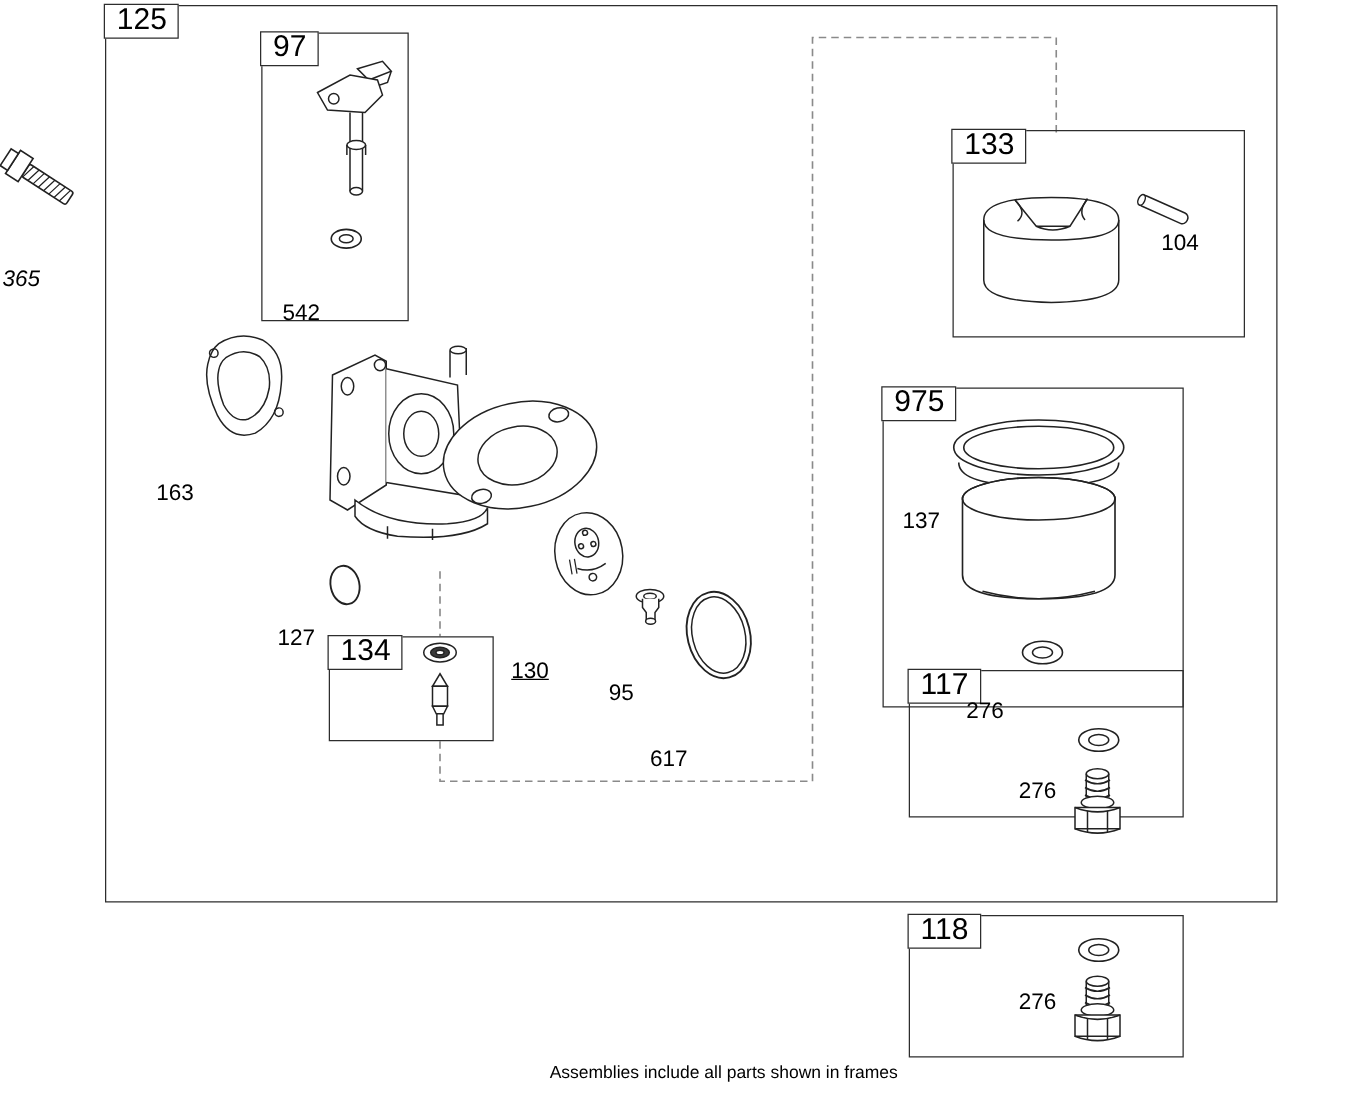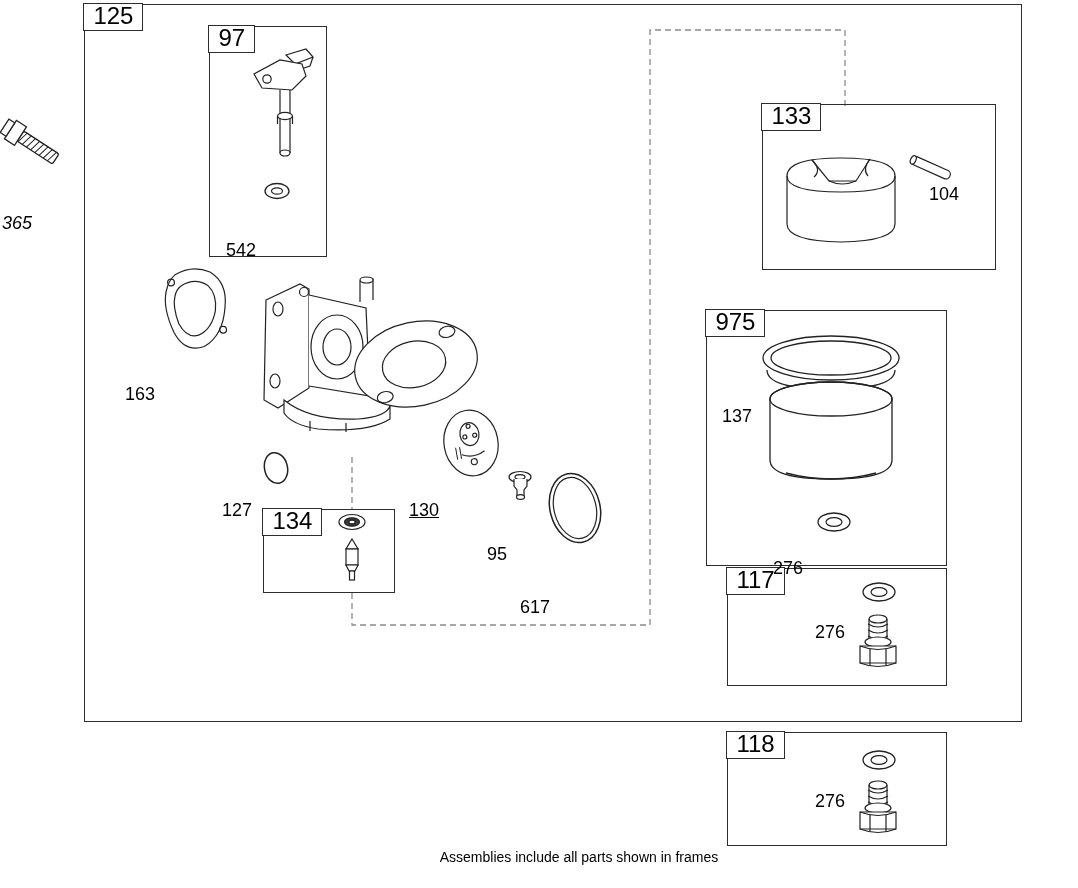--- a/index.html
+++ b/index.html
@@ -53,21 +53,21 @@
       <span>975</span>
     </div>
   </div>
 
   <div class="frame" style="left:263px; top:509px; width:132px; height:84px;">
     <div class="frame-tag">
       <span>134</span>
     </div>
   </div>
 
-  <div class="frame" style="left:727px; top:568px; width:220px; height:118px;">
+  <div class="frame" style="left:727px; top:536px; width:220px; height:118px;">
     <div class="frame-tag">
       <span>117</span>
     </div>
   </div>
 
   <div class="frame" style="left:727px; top:732px; width:220px; height:114px;text-align:right;">
     <div class="frame-tag">
       <span>118</span>
     </div>
   </div>
@@ -277,21 +277,21 @@
         <path d="M16 53 L28 53 L25 59 L19 59 Z"></path>
         <rect x="19.5" y="59" width="5" height="9"></rect>
       </g>
     </svg>
   </div>
 
   <div class="plabel" style="left:2px; top:173px;font-style:italic;">365</div>
   <div class="plabel" style="left:226px; top:200px;">542</div>
   <div class="plabel" style="left:125px; top:344px;">163</div>
   <div class="plabel" style="left:222px; top:460px;">127</div>
-  <div class="plabel" style="left:409px; top:460px;text-decoration:underline;">130</div>
+  <div class="plabel" style="left:409px; top:486px;text-decoration:underline;">130</div>
   <div class="plabel" style="left:487px; top:504px;">95</div>
   <div class="plabel" style="left:520px; top:557px;">617</div>
   <div class="plabel" style="left:929px; top:144px;">104</div>
   <div class="plabel" style="left:722px; top:366px;">137</div>
   <div class="plabel" style="left:773px; top:518px;">276</div>
   <div class="plabel" style="left:815px; top:582px;">276</div>
   <div class="plabel" style="left:815px; top:751px;">276</div>
 
   <div class="footer">Assemblies include all parts shown in frames</div>
 

